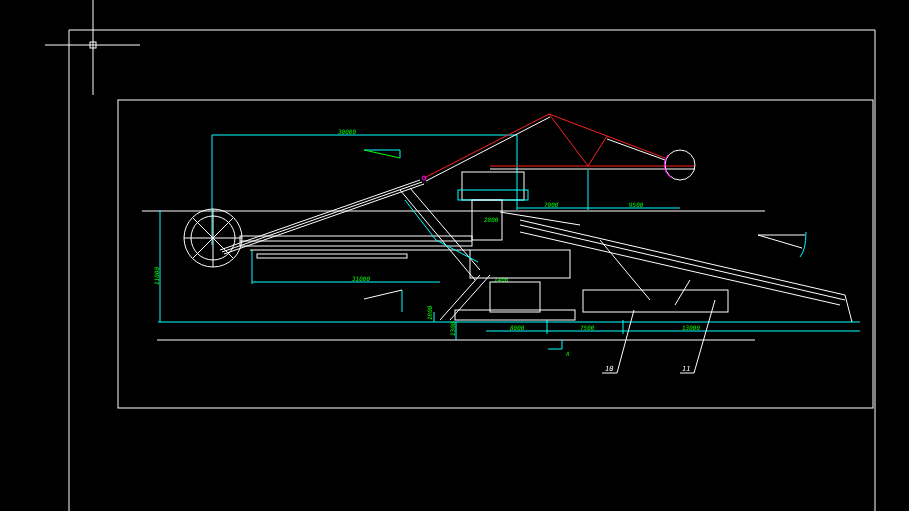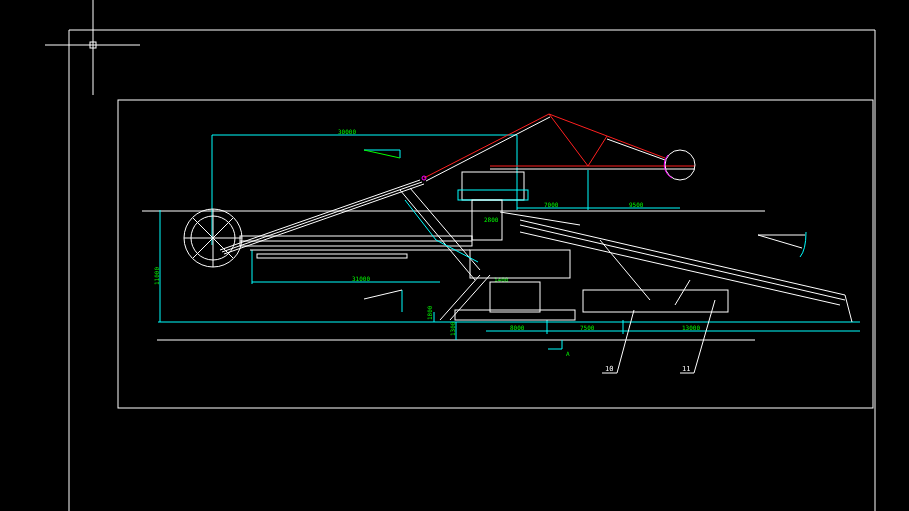--- a/index.html
+++ b/index.html
@@ -1,17 +1,17 @@
 <!DOCTYPE html>
 <html><head>
 <meta charset="utf-8">
 <style>
   html,body{margin:0;padding:0;background:#000;}
   body{width:909px;height:511px;overflow:hidden;position:relative;font-family:"DejaVu Sans Mono",monospace;}
-  #viewport{position:absolute;left:0;top:0;width:909px;height:423px;background:#000;}
+  #viewport{position:absolute;left:0;top:0;width:909px;height:423px;background:#000;font-style:italic;}
   svg{position:absolute;left:0;top:0;}
   .w{stroke:#fff;fill:none;stroke-width:1;}
   .c{stroke:#00ffff;fill:none;stroke-width:1;}
   .r{stroke:#ff2020;fill:none;stroke-width:1;}
   .m{stroke:#ff00ff;fill:none;stroke-width:1;}
   .g{stroke:#00ff00;fill:none;stroke-width:1;}
   text.dim{fill:#00ff00;font-family:"DejaVu Sans Mono",monospace;font-size:6px;}
   text.lbl{fill:#fff;font-family:"DejaVu Sans Mono",monospace;font-size:7px;}
 </style>
 </head>

